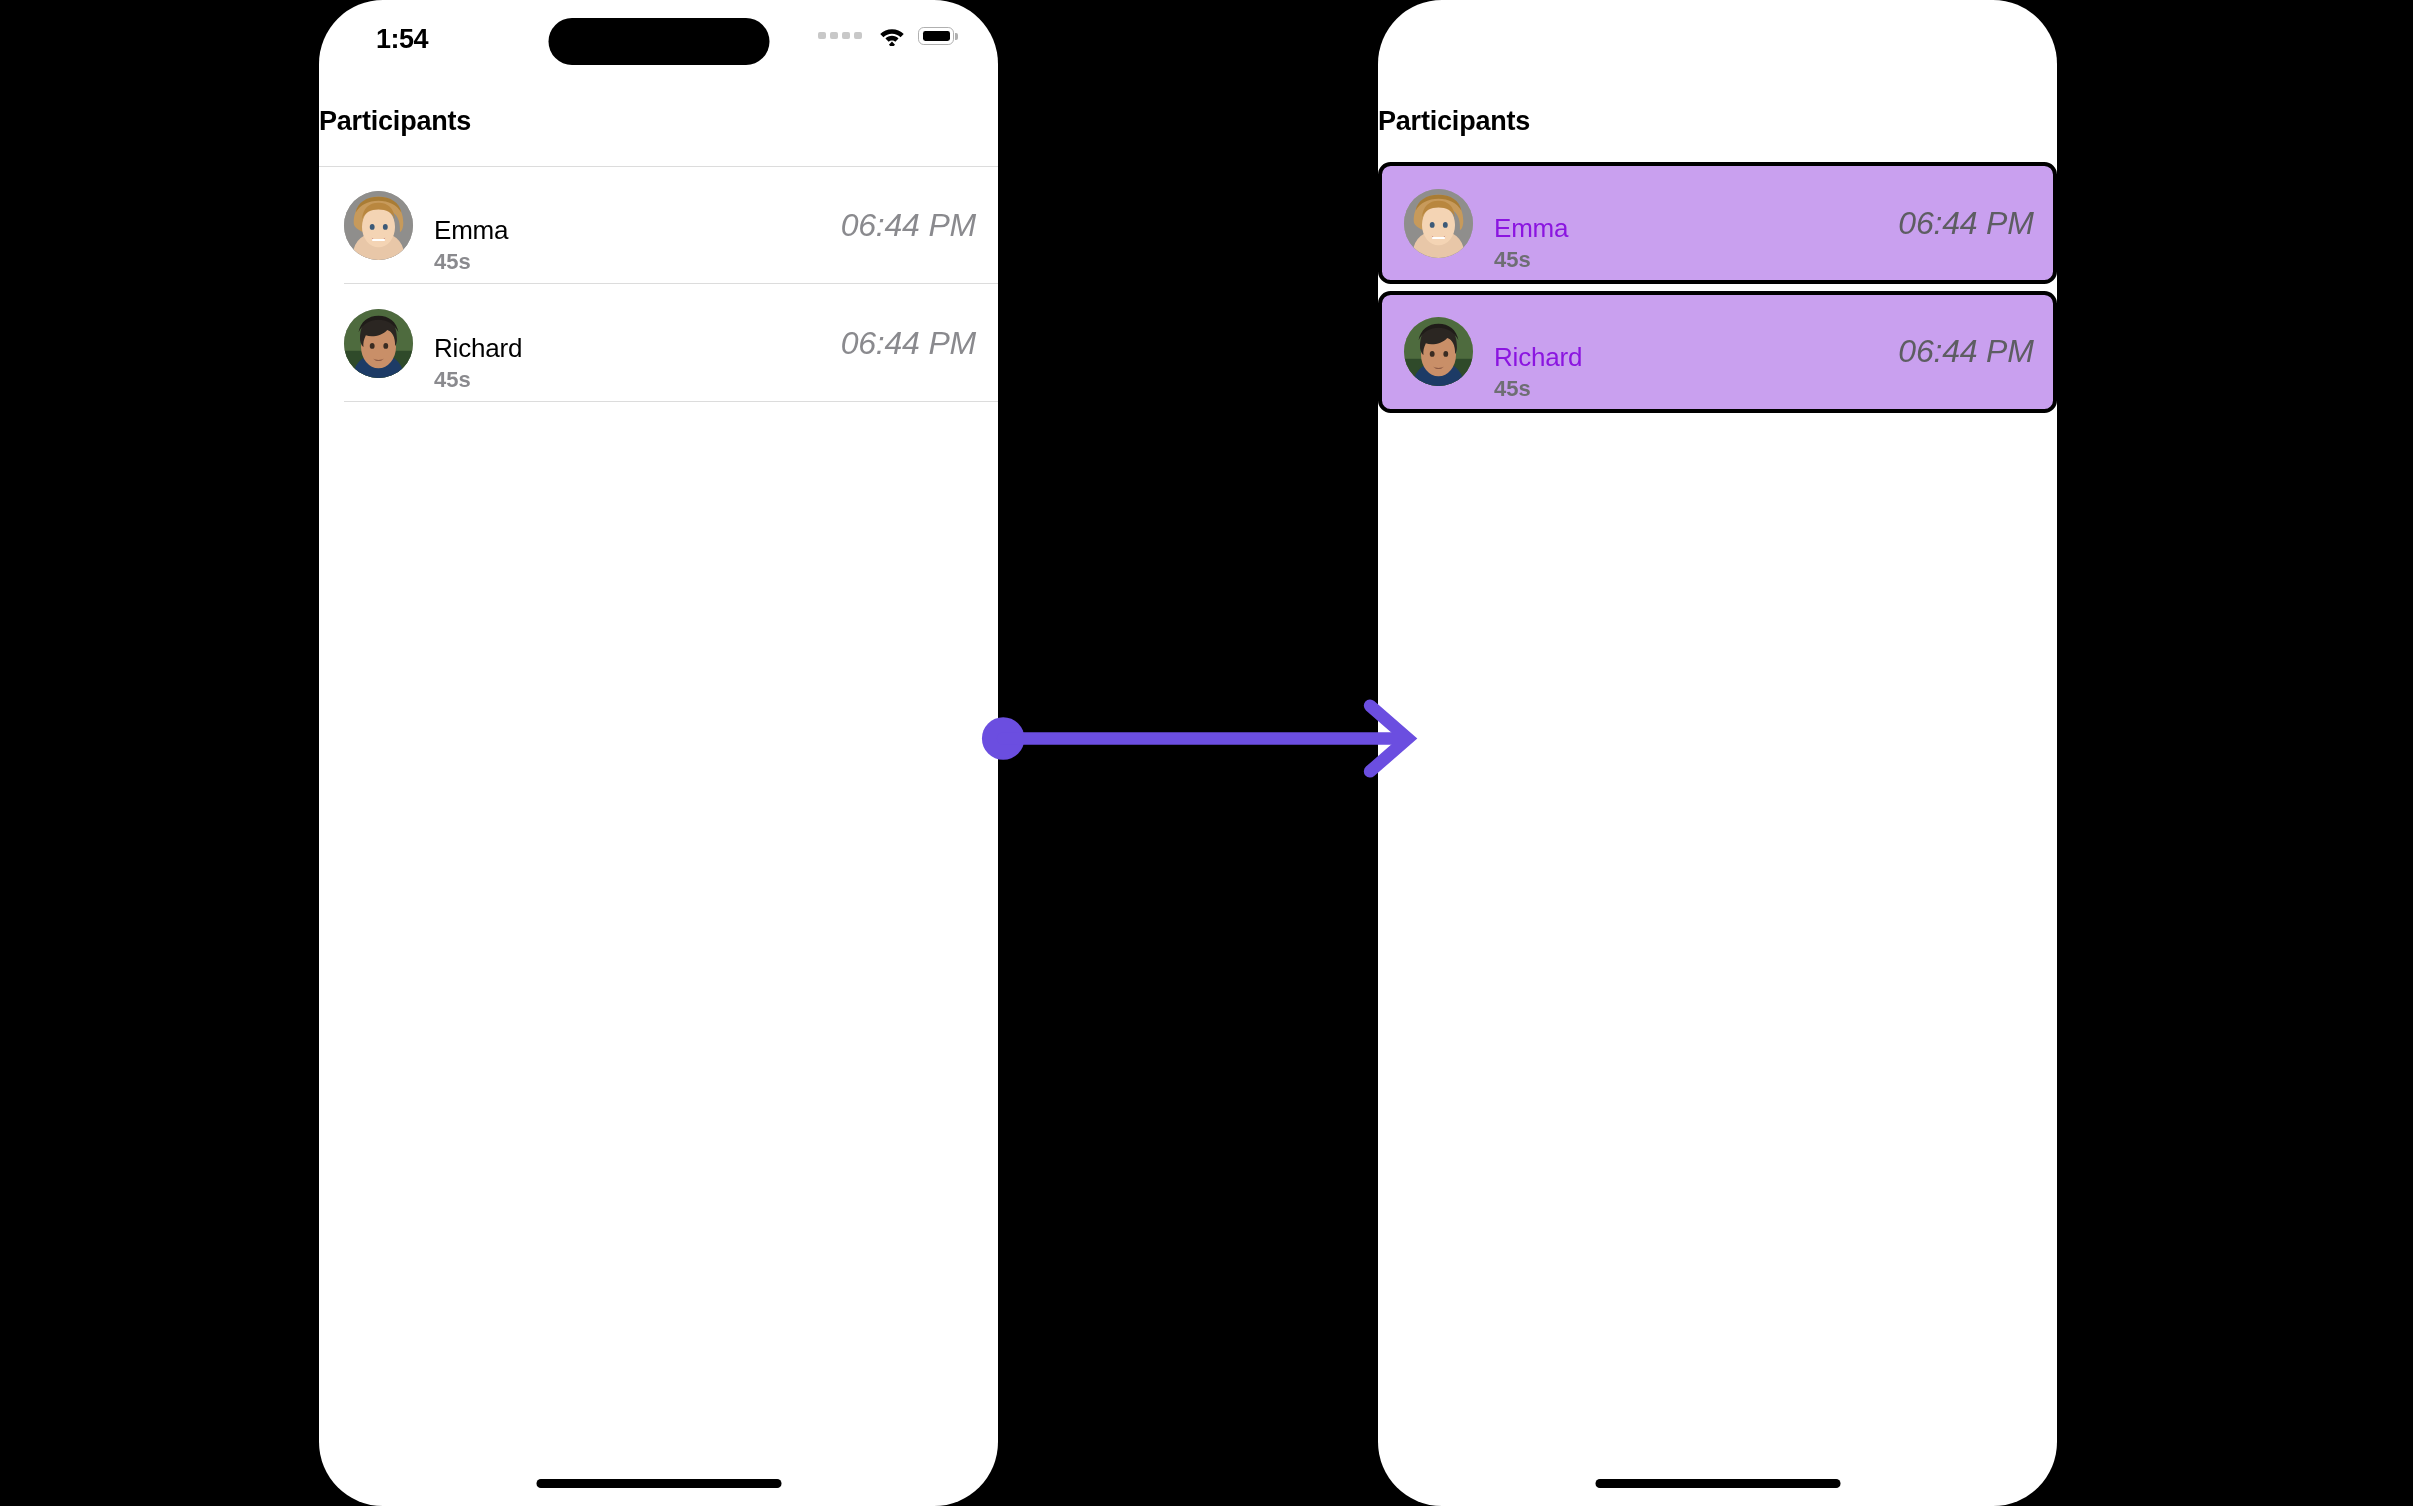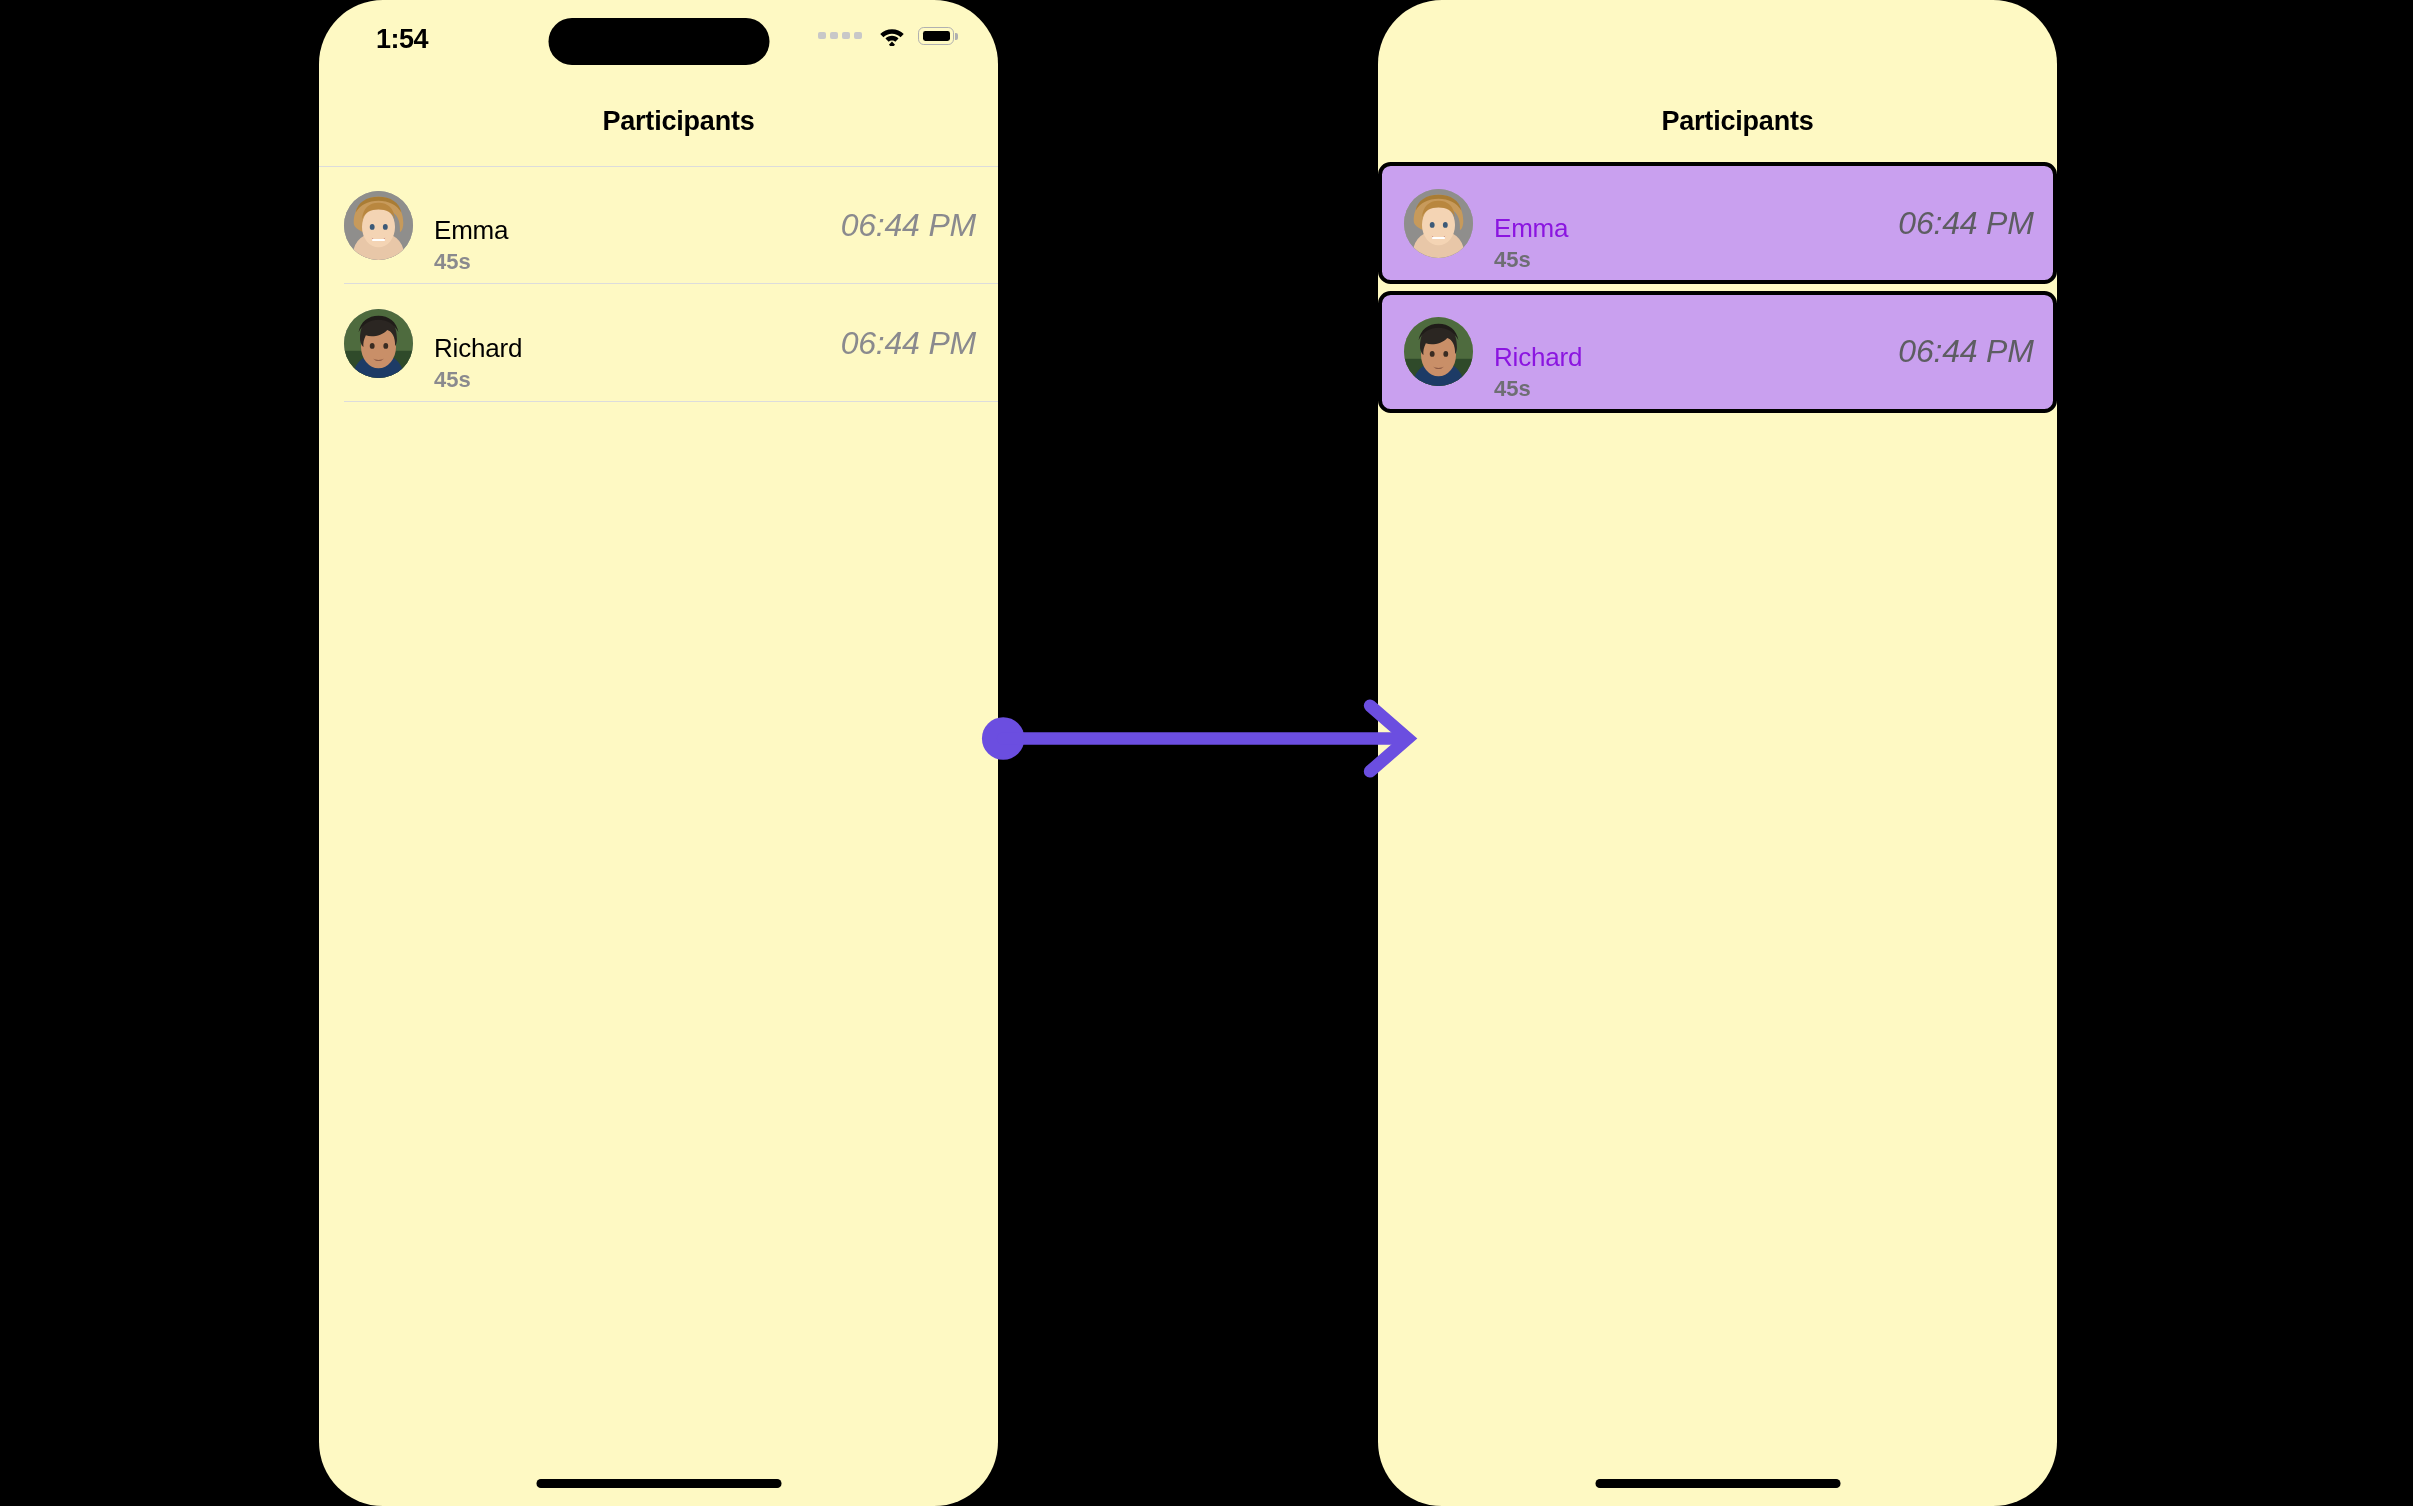--- a/index.html
+++ b/index.html
@@ -5,21 +5,21 @@
   * { margin:0; padding:0; box-sizing:border-box; }
   html,body{ background:#000; }
   body{
     width:2420px; height:1506px; position:relative; overflow:hidden;
     font-family:"Liberation Sans", sans-serif;
   }
 
   
   .phone{
     position:absolute; top:0; height:1506px; width:679px;
-    background:#fef9c3; border-radius:64px; overflow:hidden;
+    background:#ffffff; border-radius:64px; overflow:hidden;
   }
   .phone.left { left:319px; }
   .phone.right{ left:1378px; }
 
   
   .statusbar{
     position:absolute; top:0; left:0; right:0; height:72px;
     display:flex; align-items:center;
   }
   .status-time{
@@ -43,21 +43,21 @@
   }
   .battery::after{
     content:""; position:absolute; right:-5.3px; top:5.3px;
     width:3.4px; height:7.2px; background:#b0b0b0; border-radius:0 1.9px 1.9px 0;
   }
   .battery i{ display:block; width:27px; height:10px; background:#000; border-radius:2.4px; }
 
   
   .navbar{
     position:absolute; top:106px; left:0; right:0; height:56px;
-    display:flex; align-items:flex-start; justify-content:center;padding-left:40px;
+    display:flex; align-items:flex-start; 
   }
   .nav-title{ font-size:27px; font-weight:700; color:#000; letter-spacing:-0.2px; }
 
   
   .list{ position:absolute; top:166px; left:0; right:0; }
 
   .row{
     position:relative; height:118px; display:flex; align-items:center;
     padding-left:25px; padding-right:22px;
   }

